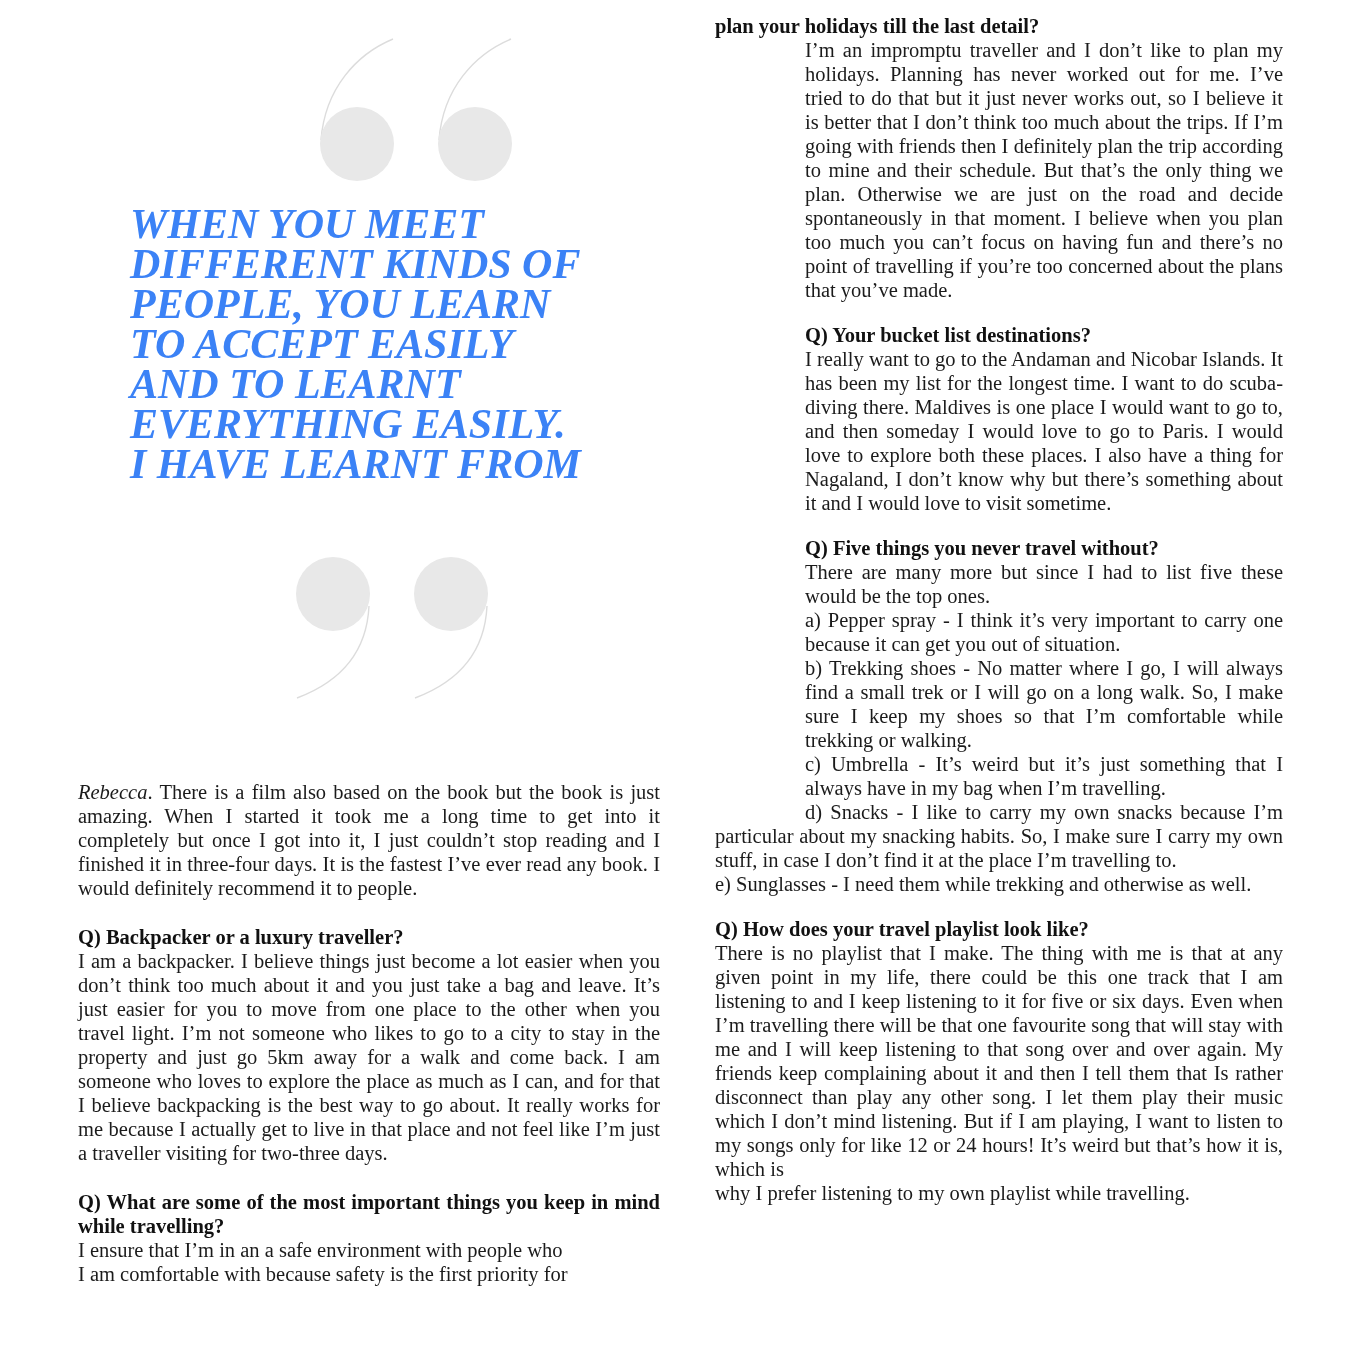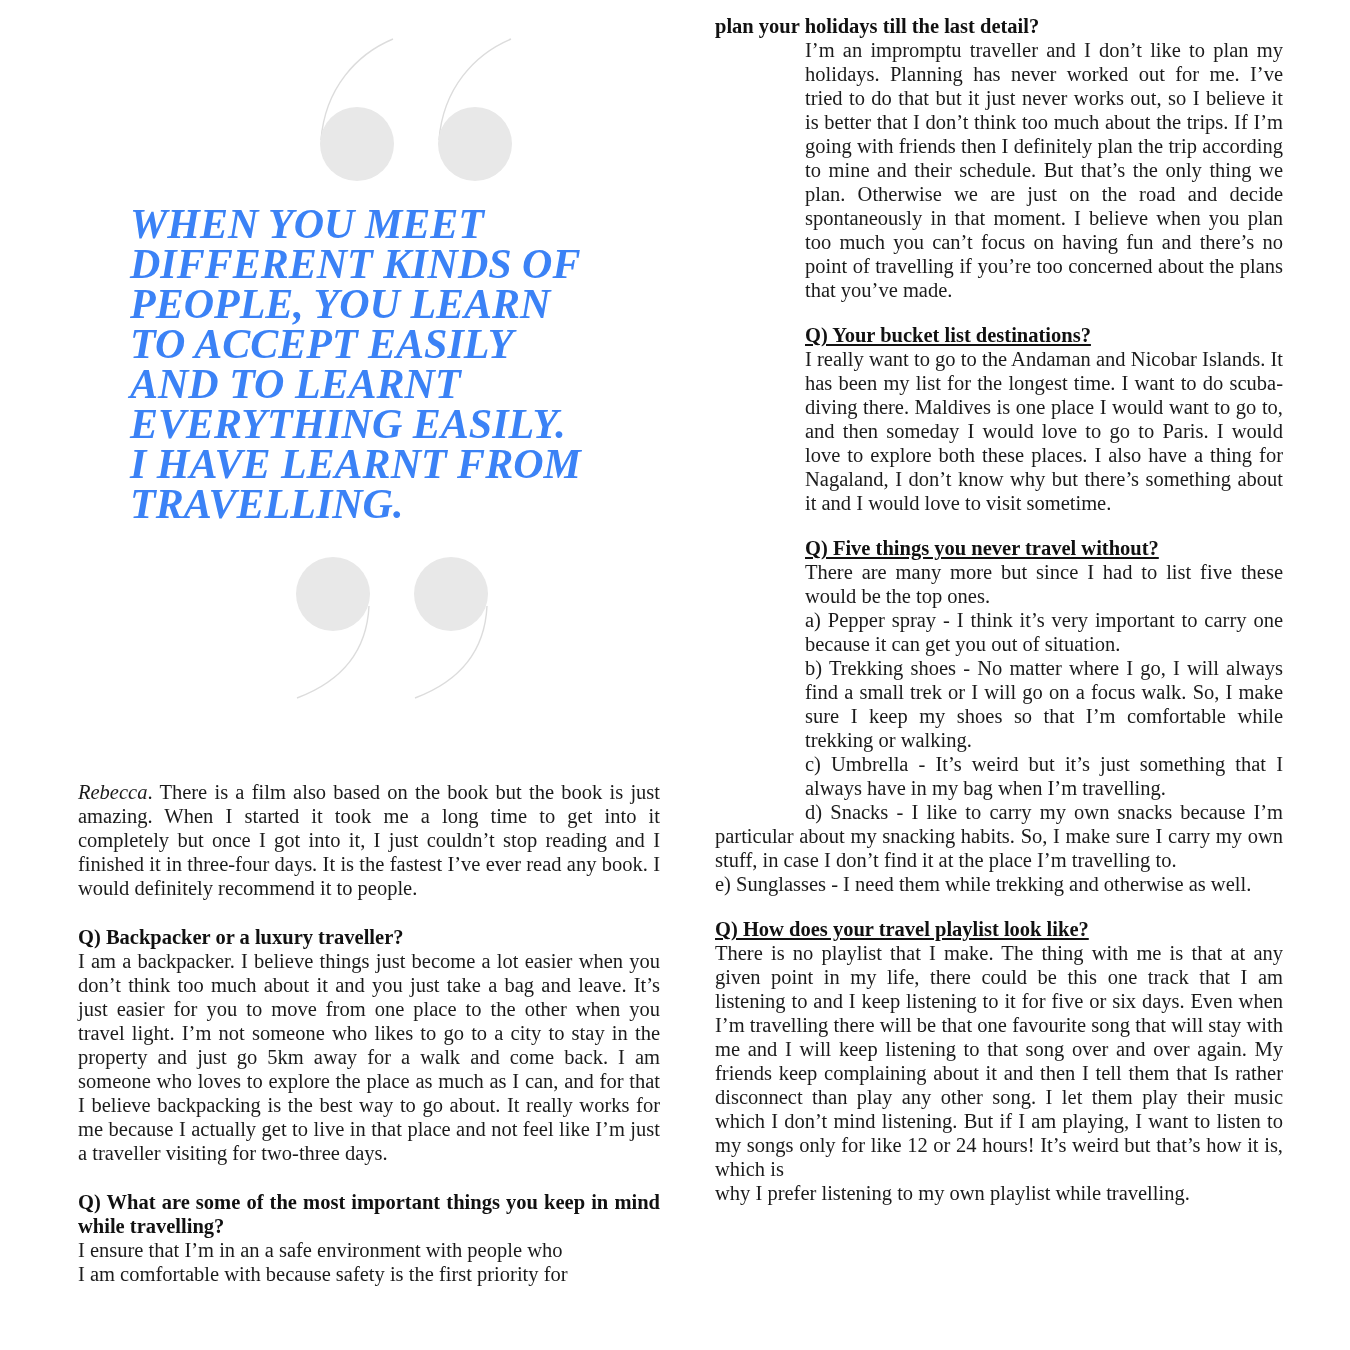--- a/index.html
+++ b/index.html
@@ -38,21 +38,21 @@
     position:absolute;
     font-size:20.5px;
     line-height:24px;
     text-align:justify;
   }
   .col p{margin:0;}
   #col-left{left:78px;top:780px;width:582px;}
   #col-right{left:715px;top:0;width:568px;margin-top:24px;}
   .q-head{font-weight:700;color:#111;}
   .h-left{margin-top:25px !important;}
-  .h-right{margin-top:21px !important;text-decoration:underline;}
+  .h-right{margin-top:21px !important;}
   .cutoff-top{margin-top:-10px !important;}
   .spacer-float{float:left;width:90px;height:765px;}
   .lead-italic{font-style:italic;}
 </style>
 </head>
 <body>
 
 <div id="page">
 
   <div class="quote-marks open">
@@ -67,21 +67,20 @@
   </div>
 
   <div class="pull-quote">
     <div class="pq-line">WHEN YOU MEET</div>
     <div class="pq-line">DIFFERENT KINDS OF</div>
     <div class="pq-line">PEOPLE, YOU LEARN</div>
     <div class="pq-line">TO ACCEPT EASILY</div>
     <div class="pq-line">AND TO LEARNT</div>
     <div class="pq-line">EVERYTHING EASILY.</div>
     <div class="pq-line">I HAVE LEARNT FROM</div>
-    <div class="pq-line">TRAVELLING.</div>
   </div>
 
   <div class="quote-marks close">
     <svg width="92" height="148" viewBox="0 0 92 148">
       <circle cx="40" cy="38" r="37" fill="#e8e8e8"></circle>
       <path d="M76 50 C 74 92, 52 124, 4 142" fill="none" stroke="#dcdcdc" stroke-width="1.4"></path>
     </svg>
     <svg width="92" height="148" viewBox="0 0 92 148">
       <circle cx="40" cy="38" r="37" fill="#e8e8e8"></circle>
       <path d="M76 50 C 74 92, 52 124, 4 142" fill="none" stroke="#dcdcdc" stroke-width="1.4"></path>
@@ -105,21 +104,21 @@
     <div class="spacer-float"></div>
 
     <p>I’m an impromptu traveller and I don’t like to plan my holidays. Planning has never worked out for me. I’ve tried to do that but it just never works out, so I believe it is better that I don’t think too much about the trips. If I’m going with friends then I definitely plan the trip according to mine and their schedule. But that’s the only thing we plan. Otherwise we are just on the road and decide spontaneously in that moment. I believe when you plan too much you can’t focus on having fun and there’s no point of travelling if you’re too concerned about the plans that you’ve made.</p>
 
     <p class="q-head h-right">Q) Your bucket list destinations?</p>
     <p>I really want to go to the Andaman and Nicobar Islands. It has been my list for the longest time. I want to do scuba-diving there. Maldives is one place I would want to go to, and then someday I would love to go to Paris. I would love to explore both these places. I also have a thing for Nagaland, I don’t know why but there’s something about it and I would love to visit sometime.</p>
 
     <p class="q-head h-right">Q) Five things you never travel without?</p>
     <p>There are many more but since I had to list five these would be the top ones.</p>
     <p>a) Pepper spray - I think it’s very important to carry one because it can get you out of situation.</p>
-    <p>b) Trekking shoes - No matter where I go, I will always find a small trek or I will go on a focus walk. So, I make sure I keep my shoes so that I’m comfortable while trekking or walking.</p>
+    <p>b) Trekking shoes - No matter where I go, I will always find a small trek or I will go on a long walk. So, I make sure I keep my shoes so that I’m comfortable while trekking or walking.</p>
     <p>c) Umbrella - It’s weird but it’s just something that I always have in my bag when I’m travelling.</p>
     <p>d) Snacks - I like to carry my own snacks because I’m particular about my snacking habits. So, I make sure I carry my own stuff, in case I don’t find it at the place I’m travelling to.</p>
     <p>e) Sunglasses - I need them while trekking and otherwise as well.</p>
 
     <p class="q-head h-right">Q) How does your travel playlist look like?</p>
     <p>There is no playlist that I make. The thing with me is that at any given point in my life, there could be this one track that I am listening to and I keep listening to it for five or six days. Even when I’m travelling there will be that one favourite song that will stay with me and I will keep listening to that song over and over again. My friends keep complaining about it and then I tell them that Is rather disconnect than play any other song. I let them play their music which I don’t mind listening. But if I am playing, I want to listen to my songs only for like 12 or 24 hours! It’s weird but that’s how it is, which is</p>
     <p>why I prefer listening to my own playlist while travelling.</p>
   </div>
 
 </div>

